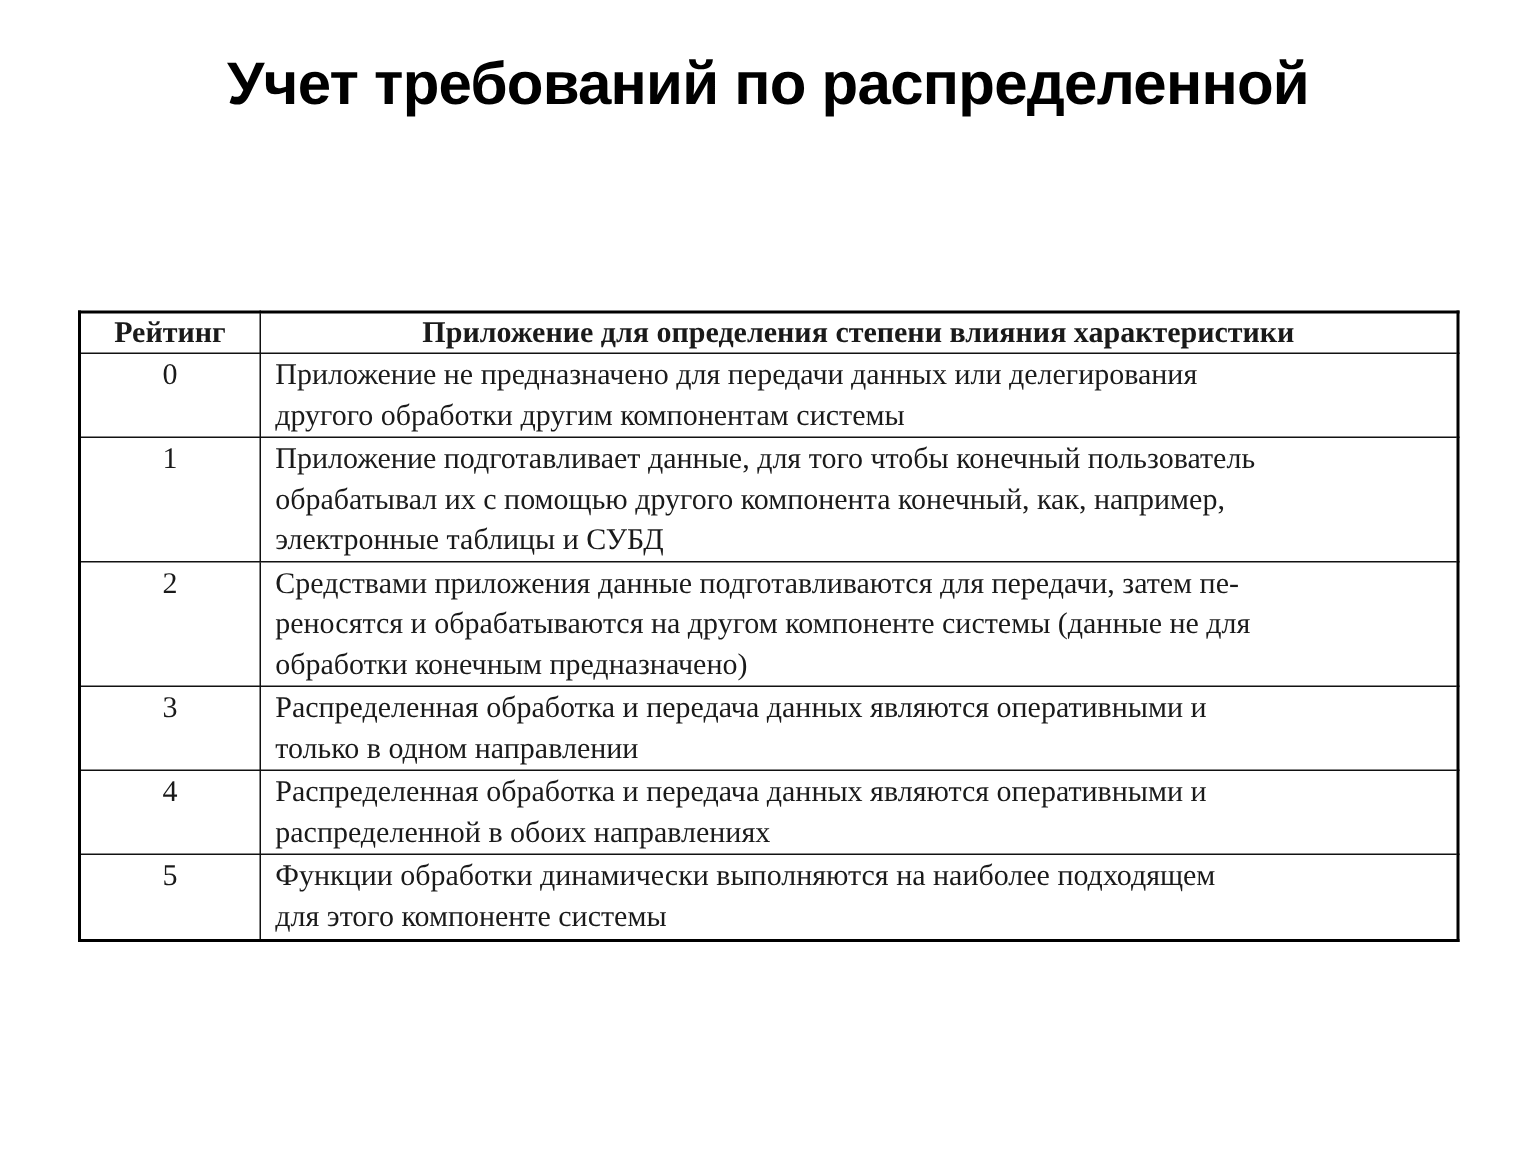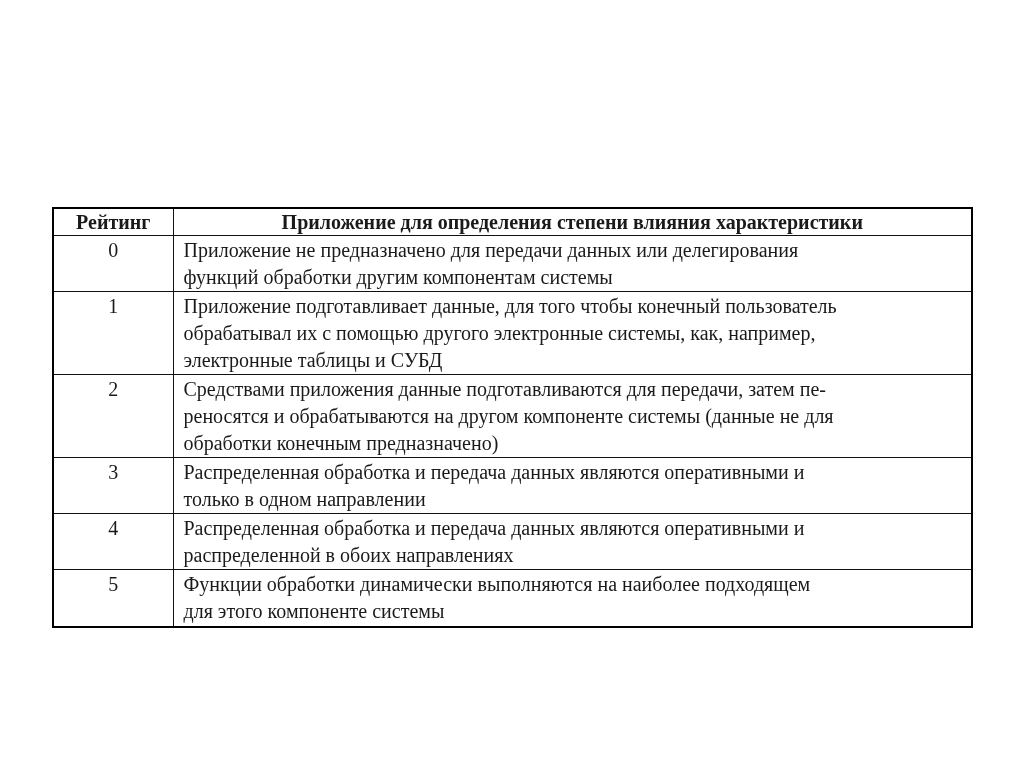--- a/index.html
+++ b/index.html
@@ -73,47 +73,48 @@
     tr.r2 td { height: 81px; }
     tr.r3 td { height: 54px; }
     tr.r4 td { height: 54px; }
     tr.r5 td { height: 55px; }
     .line { display: block; white-space: nowrap; }
   </style>
 </head>
 <body>
 
 <div class="slide-title">
+  <span>Учет требований по распределенной</span>
 </div>
 
 <div class="table-wrap">
   <table class="ratings">
     <colgroup>
       <col class="c-rating">
       <col class="c-desc">
     </colgroup>
     <thead>
       <tr>
         <th>Рейтинг</th>
         <th>Приложение для определения степени влияния характеристики</th>
       </tr>
     </thead>
     <tbody>
       <tr class="r0">
         <td class="rating">0</td>
         <td class="desc">
           <span class="line">Приложение не предназначено для  передачи данных или делегирования</span>
-          <span class="line">функций обработки другим компонентам системы</span>
+          <span class="line">другого обработки другим компонентам системы</span>
         </td>
       </tr>
       <tr class="r1">
         <td class="rating">1</td>
         <td class="desc">
           <span class="line">Приложение подготавливает данные, для того чтобы конечный пользователь</span>
-          <span class="line">обрабатывал их с помощью другого электронные системы, как, например,</span>
+          <span class="line">обрабатывал их с помощью другого компонента конечный, как, например,</span>
           <span class="line">электронные таблицы и СУБД</span>
         </td>
       </tr>
       <tr class="r2">
         <td class="rating">2</td>
         <td class="desc">
           <span class="line">Средствами приложения данные подготавливаются для передачи, затем пе-</span>
           <span class="line">реносятся и обрабатываются на другом компоненте системы (данные не для</span>
           <span class="line">обработки конечным предназначено)</span>
         </td>

